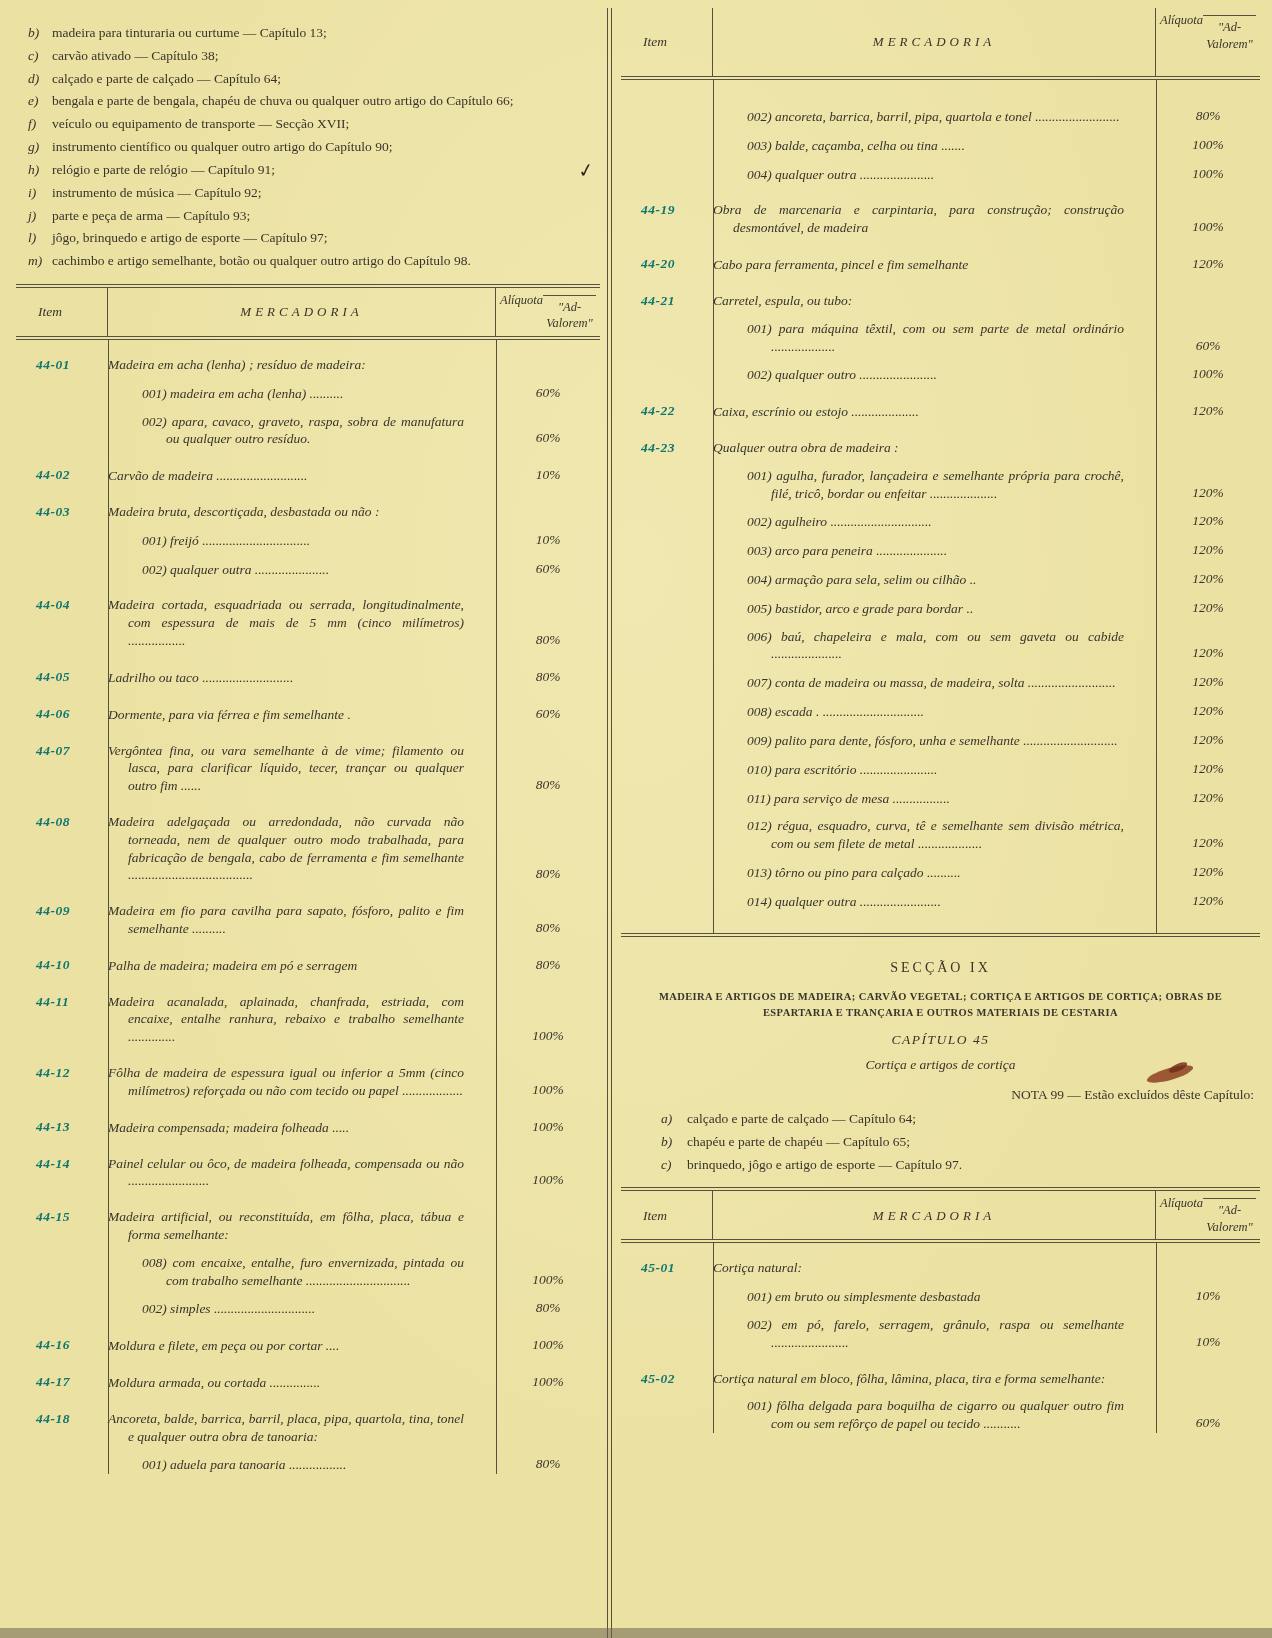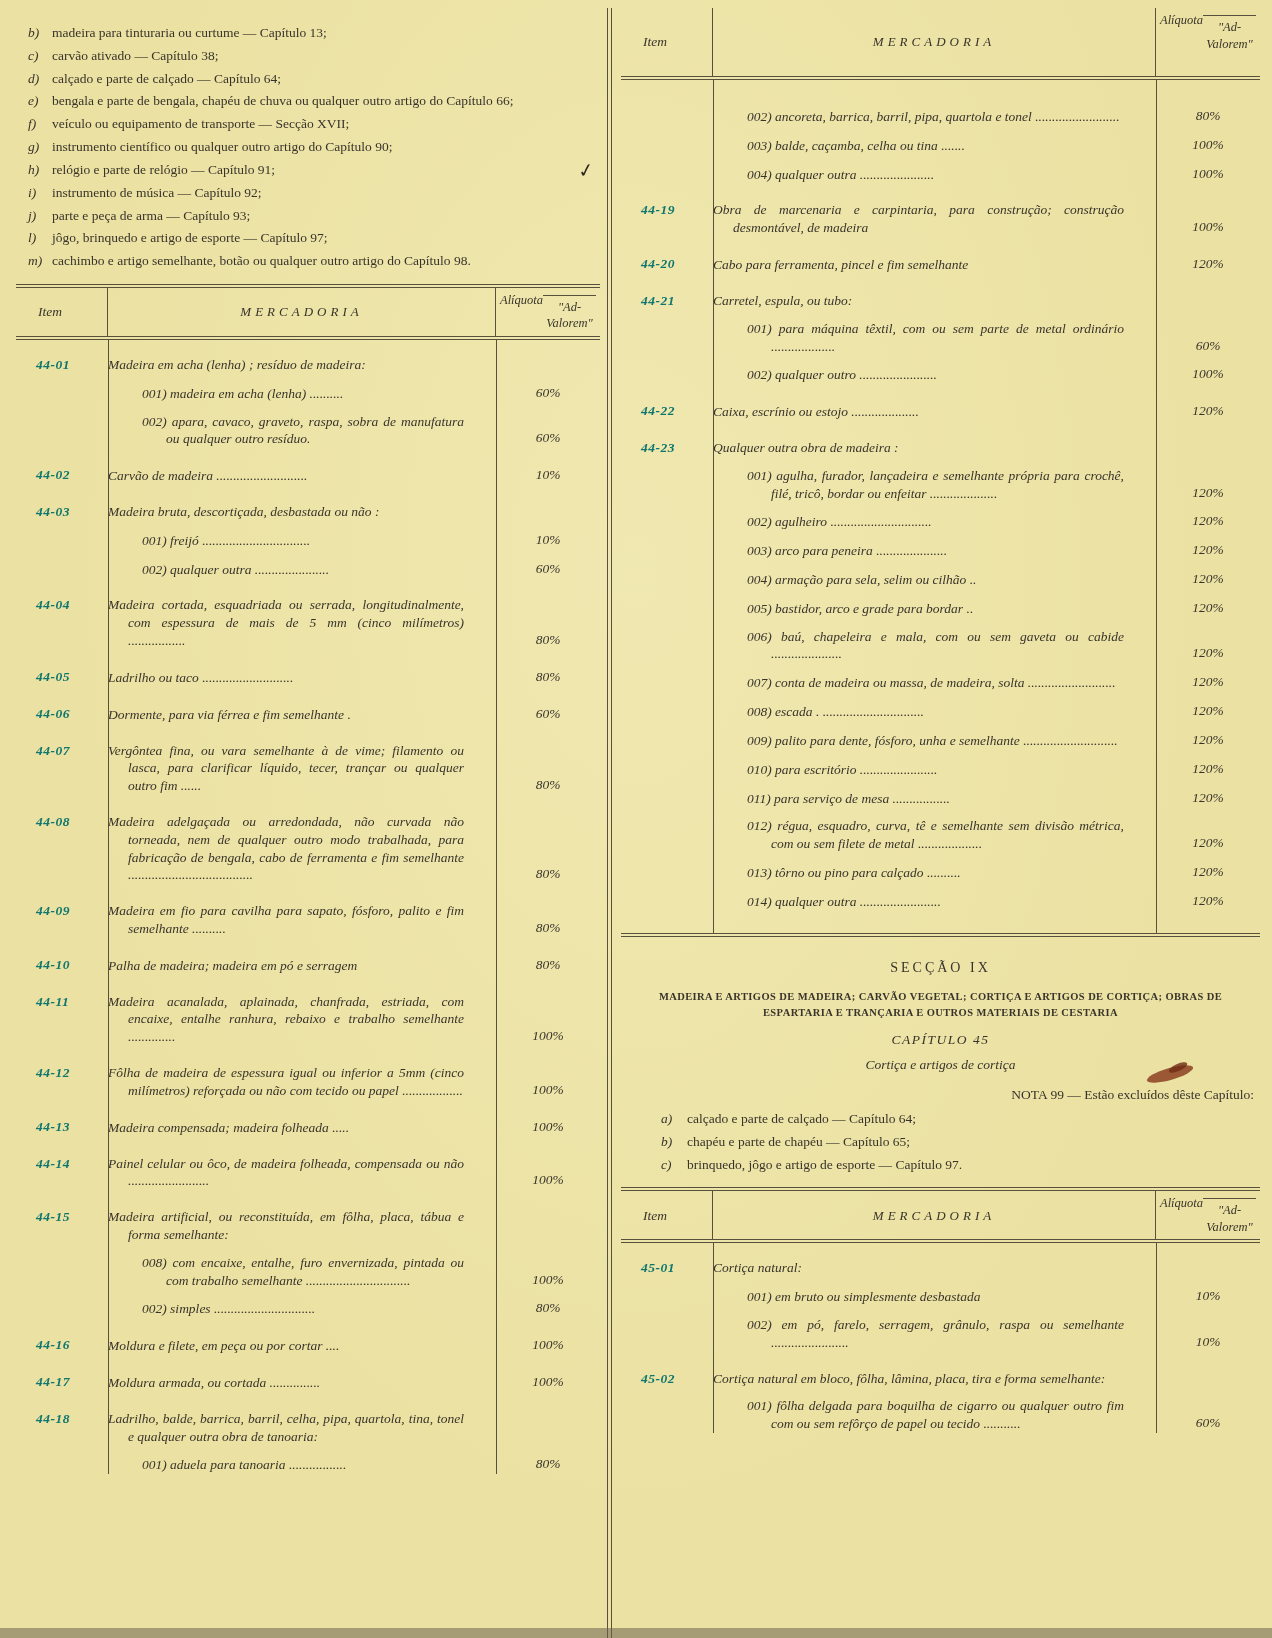--- a/index.html
+++ b/index.html
@@ -388,21 +388,21 @@
               <div class="sublist">
                 
               </div>
             </div>
           </div>
 
           <div class="trow">
             <div class="cell-item">44-18</div>
             <div class="cell-entries">
               <div class="entry main">
-                <div class="etext">Ladrilho, balde, barrica, barril, celha, pipa, quartola, tina, tonel e qualquer outra obra de tanoaria:</div>
+                <div class="etext">Ancoreta, balde, barrica, barril, placa, pipa, quartola, tina, tonel e qualquer outra obra de tanoaria:</div>
                 <div class="erate"></div>
               </div>
               <div class="sublist">
 
                   <div class="entry sub">
                     <div class="etext">001) aduela para tanoaria .................</div>
                     <div class="erate">80%</div>
                   </div>
                 </div>
             </div>

